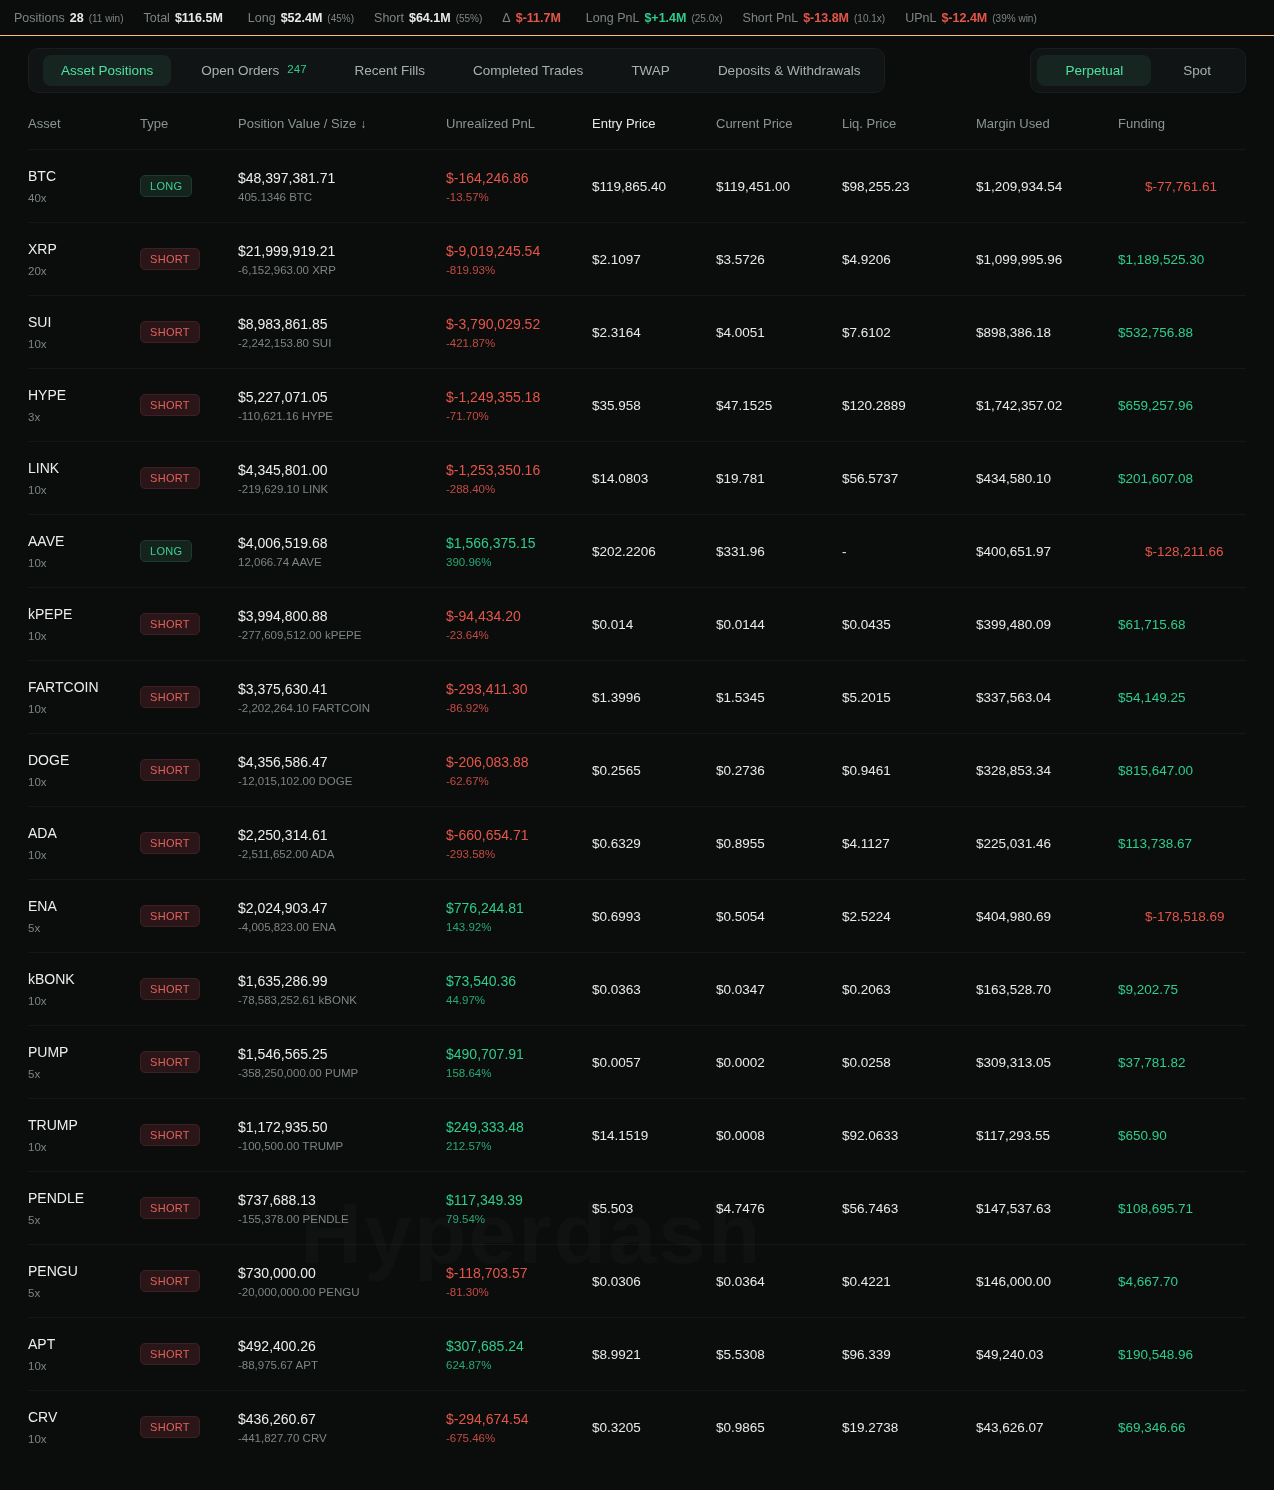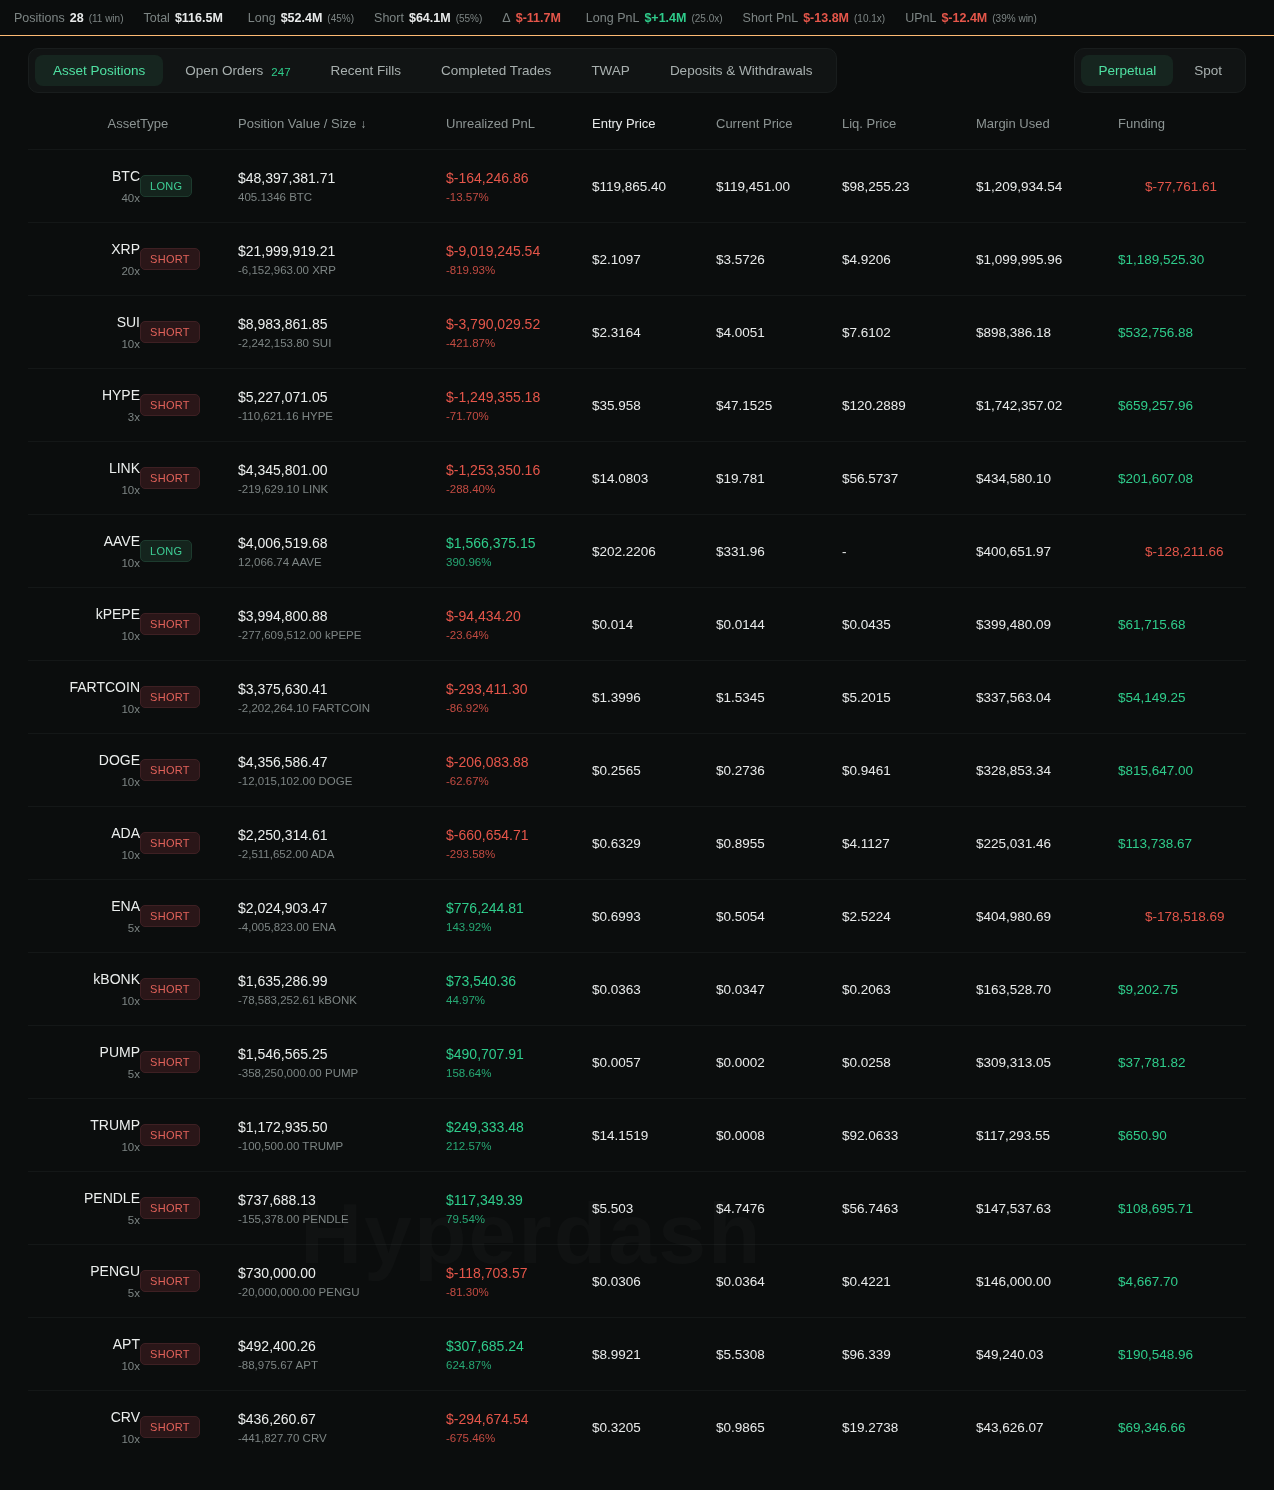--- a/index.html
+++ b/index.html
@@ -41,48 +41,49 @@
     display: flex;
     align-items: center;
     gap: 4px;
     background: #111414;
     border: 1px solid #191d1d;
     border-radius: 10px;
     padding: 6px;
   }
   .tab {
     display: flex;
-    align-items: flex-end;
+    align-items: flex-start;
     gap: 8px;
     padding: 8px 18px;
     border-radius: 8px;
     font-size: 13.5px;
     color: #a8b0af;
     cursor: pointer;
+    margin-left: 8px;
   }
   .tab.active {
     background: #16251f;
     color: #4fe0a2;
   }
   .tab .badge {
     font-size: 11.5px;
     color: #2fcc8b;
   }
   .modeswitch {
     margin-left: auto;
     display: flex;
     align-items: center;
     gap: 4px;
     background: #111414;
     border: 1px solid #191d1d;
     border-radius: 10px;
     padding: 6px;
   }
   .mode {
-    padding: 8px 17px;
+    padding: 8px 28px;
     border-radius: 8px;
     font-size: 13.5px;
     color: #a8b0af;
     cursor: pointer;
   }
   .mode.active { background: #16251f; color: #4fe0a2; }
 
   
   .tablewrap { padding: 0 28px; position: relative; }
   table { width: 100%; border-collapse: collapse; }
@@ -126,21 +127,21 @@
   .pnl.red { color: #e5564a; }
   .pnl.green { color: #2fcc8b; }
   .pct { font-size: 11.5px; margin-top: 5px; }
   .pct.red { color: #c24b42; }
   .pct.green { color: #27a874; }
 
   .fund.red { color: #e5564a; margin-left: 27px; }
   .fund.green { color: #2fcc8b; }
 
   
-  .c-asset { width: 112px; text-align: right; }
+  .c-asset { width: 112px; }
   .c-type { width: 98px; }
   .c-posval { width: 208px; }
   .c-upnl { width: 146px; }
   .c-entry { width: 124px; }
   .c-curr { width: 126px; }
   .c-liq { width: 134px; }
   .c-margin { width: 142px; }
   .c-funding { width: auto; }
 
   .watermark {

